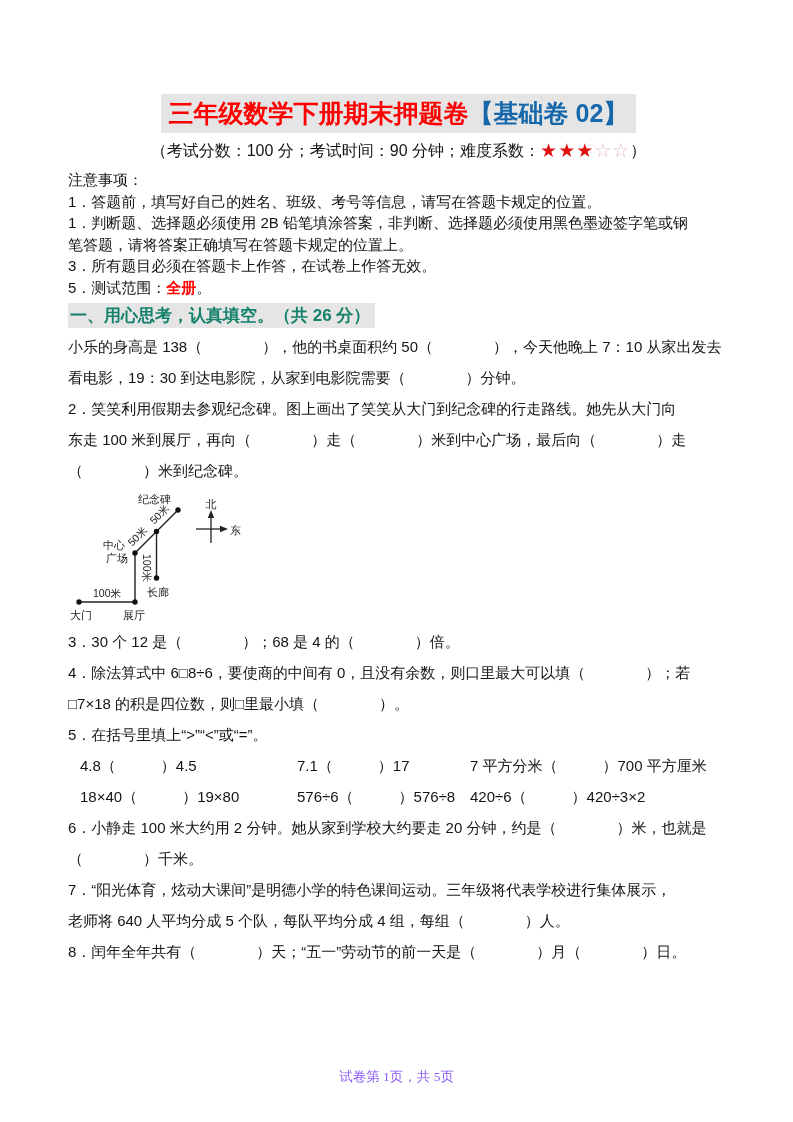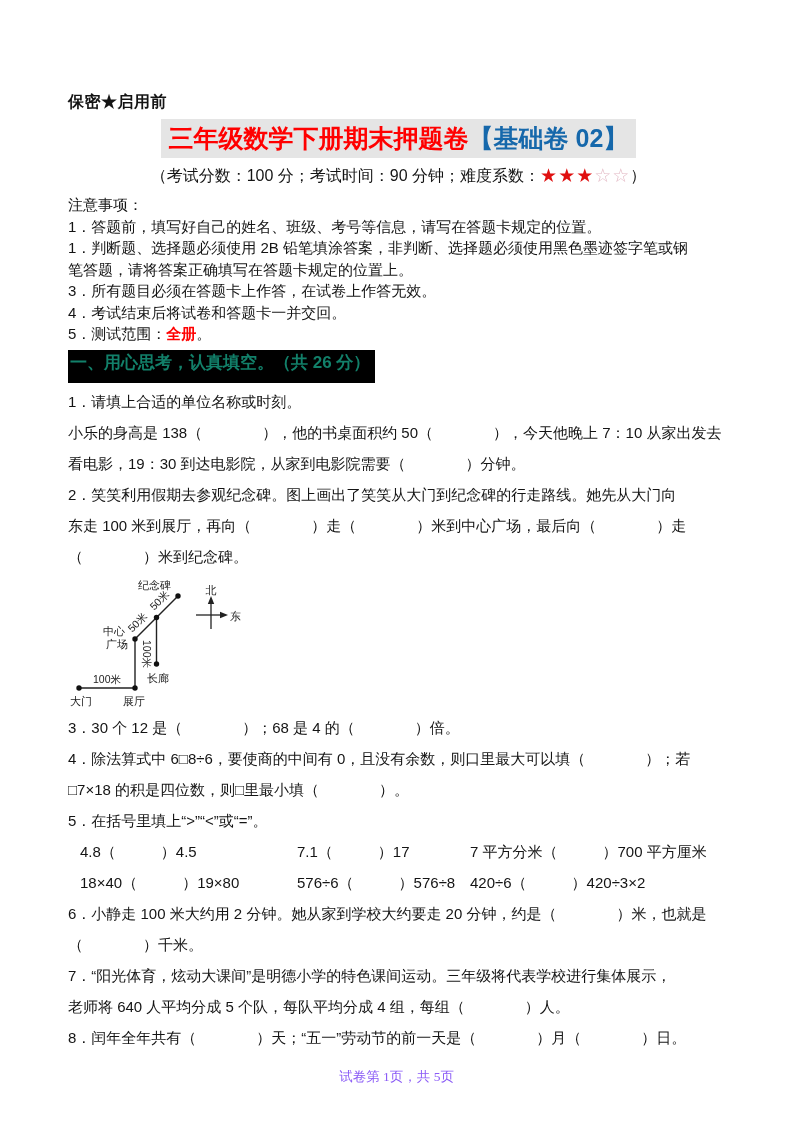--- a/index.html
+++ b/index.html
@@ -34,23 +34,23 @@
     margin-top:6px; white-space:nowrap;
   }
   .stars-filled { color:#e01010; font-size:19px; letter-spacing:1px; vertical-align:-1px; }
   .stars-empty  { color:#e2b7c3; font-size:19px; letter-spacing:1px; vertical-align:-1px; }
   .notice { margin-top:6px; font-size:15px; line-height:21.5px; }
   .notice-line { white-space:nowrap; }
   .red-em { color:#ff0000; font-weight:bold; }
   .section-heading-row { margin:5px 0 3px 0; }
   .section-heading {
     display:inline-block;
-    background:#000000; color:#12806a;
+    background:#e5e5e5; color:#12806a;
     font-size:17px; font-weight:bold; line-height:23px;
-    padding:1px 5px 9px 2px;
+    padding:1px 5px 1px 2px;
     white-space:nowrap;
   }
   .qa { font-size:15px; }
   .q-line { line-height:31px; white-space:nowrap; }
   .q5-row {
     display:grid;
     grid-template-columns:217px 173px auto;
     padding-left:12px;
     line-height:31px; white-space:nowrap;
   }
@@ -61,46 +61,43 @@
     text-align:center;
     font-family:"Liberation Serif", serif;
     font-size:13.5px; color:#8b5cf6;
   }
 </style>
 </head>
 <body>
 
 <div class="page">
 
-  <div class="secret">保密★启用前</div>
 
   <div class="title-row">
     <span class="title-hl"><span class="title-main">三年级数学下册期末押题卷</span><span class="title-sub">【基础卷 02】</span></span>
   </div>
 
   <div class="info-row"><span>（考试分数：100 分；考试时间：90 分钟；难度系数：</span><span class="stars-filled">★★★</span><span class="stars-empty">☆☆</span><span>）</span></div>
 
   <div class="notice">
     <div class="notice-line">注意事项：</div>
     <div class="notice-line">1．答题前，填写好自己的姓名、班级、考号等信息，请写在答题卡规定的位置。</div>
     <div class="notice-line">1．判断题、选择题必须使用 2B 铅笔填涂答案，非判断、选择题必须使用黑色墨迹签字笔或钢</div>
     <div class="notice-line">笔答题，请将答案正确填写在答题卡规定的位置上。</div>
     <div class="notice-line">3．所有题目必须在答题卡上作答，在试卷上作答无效。</div>
-    <div class="notice-line">4．考试结束后将试卷和答题卡一并交回。</div>
     <div class="notice-line"><span>5．测试范围：</span><span class="red-em">全册</span><span>。</span></div>
   </div>
 
   <div class="section-heading-row">
     <span class="section-heading">一、用心思考，认真填空。（共 26 分）</span>
   </div>
 
   <div class="qa">
 
     <div>
-      <div class="q-line">1．请填上合适的单位名称或时刻。</div>
       <div class="q-line">小乐的身高是 138（　　　　），他的书桌面积约 50（　　　　），今天他晚上 7：10 从家出发去</div>
       <div class="q-line">看电影，19：30 到达电影院，从家到电影院需要（　　　　）分钟。</div>
     </div>
 
     <div>
       <div class="q-line">2．笑笑利用假期去参观纪念碑。图上画出了笑笑从大门到纪念碑的行走路线。她先从大门向</div>
       <div class="q-line">东走 100 米到展厅，再向（　　　　）走（　　　　）米到中心广场，最后向（　　　　）走</div>
       <div class="q-line">（　　　　）米到纪念碑。</div>
     </div>
 

